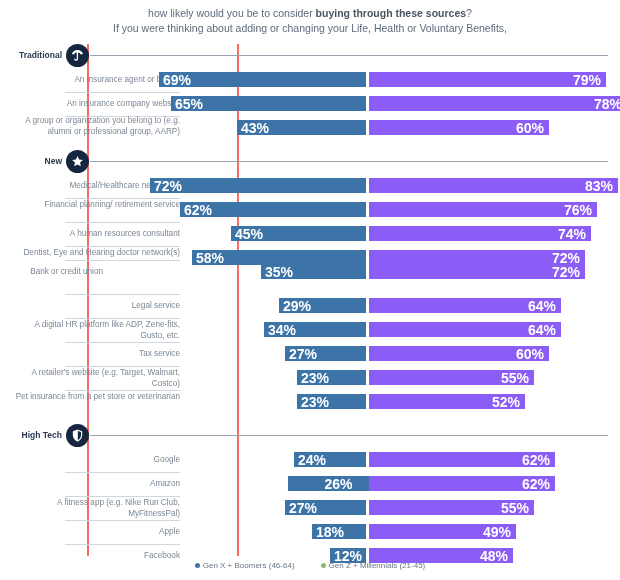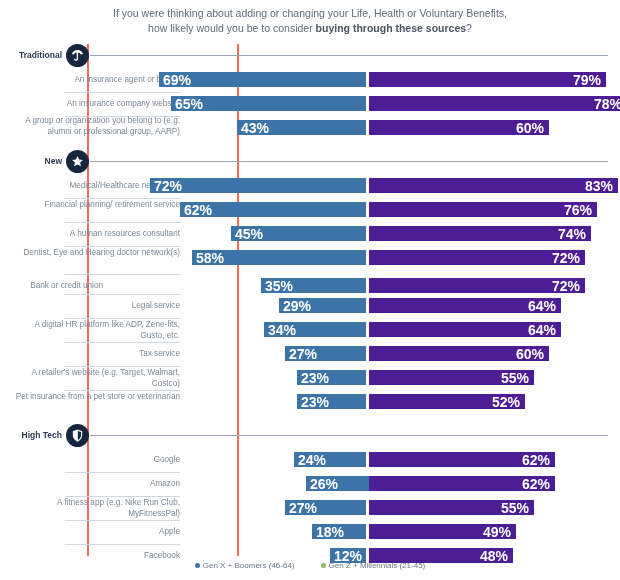--- a/index.html
+++ b/index.html
@@ -39,40 +39,40 @@
   
   .row{position:absolute;left:0;height:24px;}
   .row-label{
     position:absolute;right:0;top:0;width:168px;text-align:right;
     font-size:8.2px;line-height:10.6px;color:#7b8794;
   }
   .row-sep{position:absolute;height:1px;background:#cfd6dd;}
 
   .bar{position:absolute;height:15px;top:4px;display:flex;align-items:center;box-sizing:border-box;}
   .bar-blue{background:#3d74a8;justify-content:flex-start;padding-left:4px;}
-  .bar-green{background:#4c1d95;justify-content:flex-end;padding-right:5px;}
+  .bar-green{background:#8b5cf6;justify-content:flex-end;padding-right:5px;}
   .bar span{font-size:14px;font-weight:bold;color:#ffffff;white-space:nowrap;}
 
   
   .legend{
     position:absolute;left:0;top:561px;width:620px;
     display:flex;justify-content:center;align-items:center;gap:26px;
     font-size:8px;color:#6b7785;
   }
   .legend-item{display:flex;align-items:center;gap:3px;}
   .dot{width:5px;height:5px;border-radius:50%;display:inline-block;}
 </style>
 </head>
 <body>
 
 <div id="chart">
 
   <div class="title">
+    <div><span>how likely would you be to consider </span><b>buying through these sources</b><span>?</span></div>
     <div>If you were thinking about adding or changing your Life, Health or Voluntary Benefits,</div>
-    <div><span>how likely would you be to consider </span><b>buying through these sources</b><span>?</span></div>
   </div>
 
   <div id="vlines">
       <div class="vline" style="left: 237px;"></div>
       <div class="vline" style="left: 87px;"></div>
     </div>
   <div id="plot">
       <div class="sec" style="top: 44px; width: 620px;">
         <div class="sec-label" style="right: 558px;">Traditional</div>
         <div class="sec-icon">
@@ -152,21 +152,21 @@
       <div class="row" style="top: 246px; width: 620px;">
         <div class="row-sep" style="left: 65px; width: 115px; top: 0px;"></div>
         <div class="row-label" style="right: 440px; top: 2px;">Dentist, Eye and Hearing doctor network(s)</div>
         <div class="bar bar-blue" style="left: 192px; width: 174px;">
           <span>58%</span>
         </div>
         <div class="bar bar-green" style="left: 369px; width: 216px;">
           <span>72%</span>
         </div>
       </div>
-      <div class="row" style="top: 274px; width: 543px;">
+      <div class="row" style="top: 260px; width: 543px;">
         <div class="row-sep" style="left: 65px; width: 115px; top: 0px;"></div>
         <div class="row-label" style="right: 440px; top: 7px;">Bank or credit union</div>
         <div class="bar bar-blue" style="left: 261px; width: 105px;">
           <span>35%</span>
         </div>
         <div class="bar bar-green" style="left: 369px; width: 216px;">
           <span>72%</span>
         </div>
       </div>
       <div class="row" style="top: 294px; width: 620px;">
@@ -234,21 +234,21 @@
         <div class="bar bar-blue" style="left: 294px; width: 72px;">
           <span>24%</span>
         </div>
         <div class="bar bar-green" style="left: 369px; width: 186px;">
           <span>62%</span>
         </div>
       </div>
       <div class="row" style="top: 472px; width: 620px;">
         <div class="row-sep" style="left: 65px; width: 115px; top: 0px;"></div>
         <div class="row-label" style="right: 440px; top: 7px;">Amazon</div>
-        <div class="bar bar-blue" style="left: 306px; width: 97px;">
+        <div class="bar bar-blue" style="left: 288px; width: 97px; justify-content: center;">
           <span>26%</span>
         </div>
         <div class="bar bar-green" style="left: 369px; width: 186px;">
           <span>62%</span>
         </div>
       </div>
       <div class="row" style="top: 496px; width: 620px;">
         <div class="row-sep" style="left: 65px; width: 115px; top: 0px;"></div>
         <div class="row-label" style="right: 440px; top: 2px;">A fitness app (e.g. Nike Run Club, MyFitnessPal)</div>
         <div class="bar bar-blue" style="left: 285px; width: 81px;">

